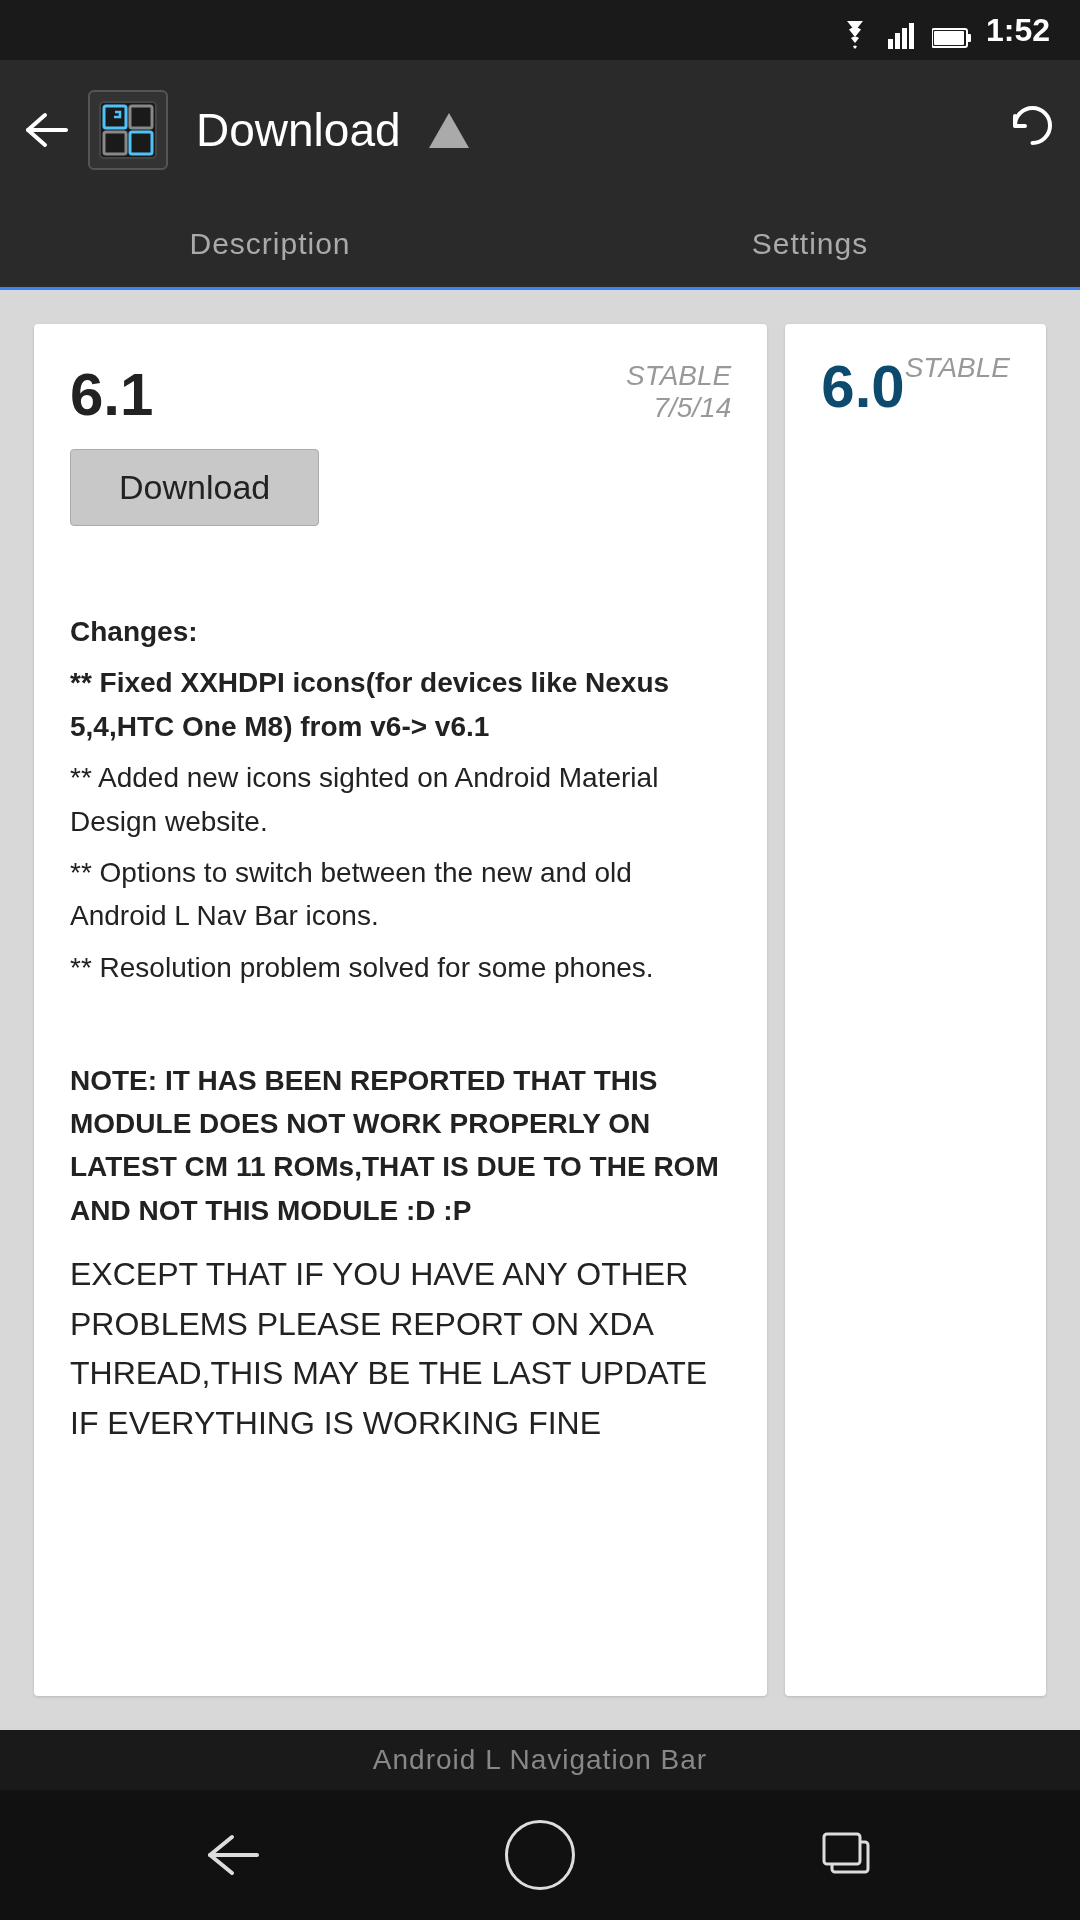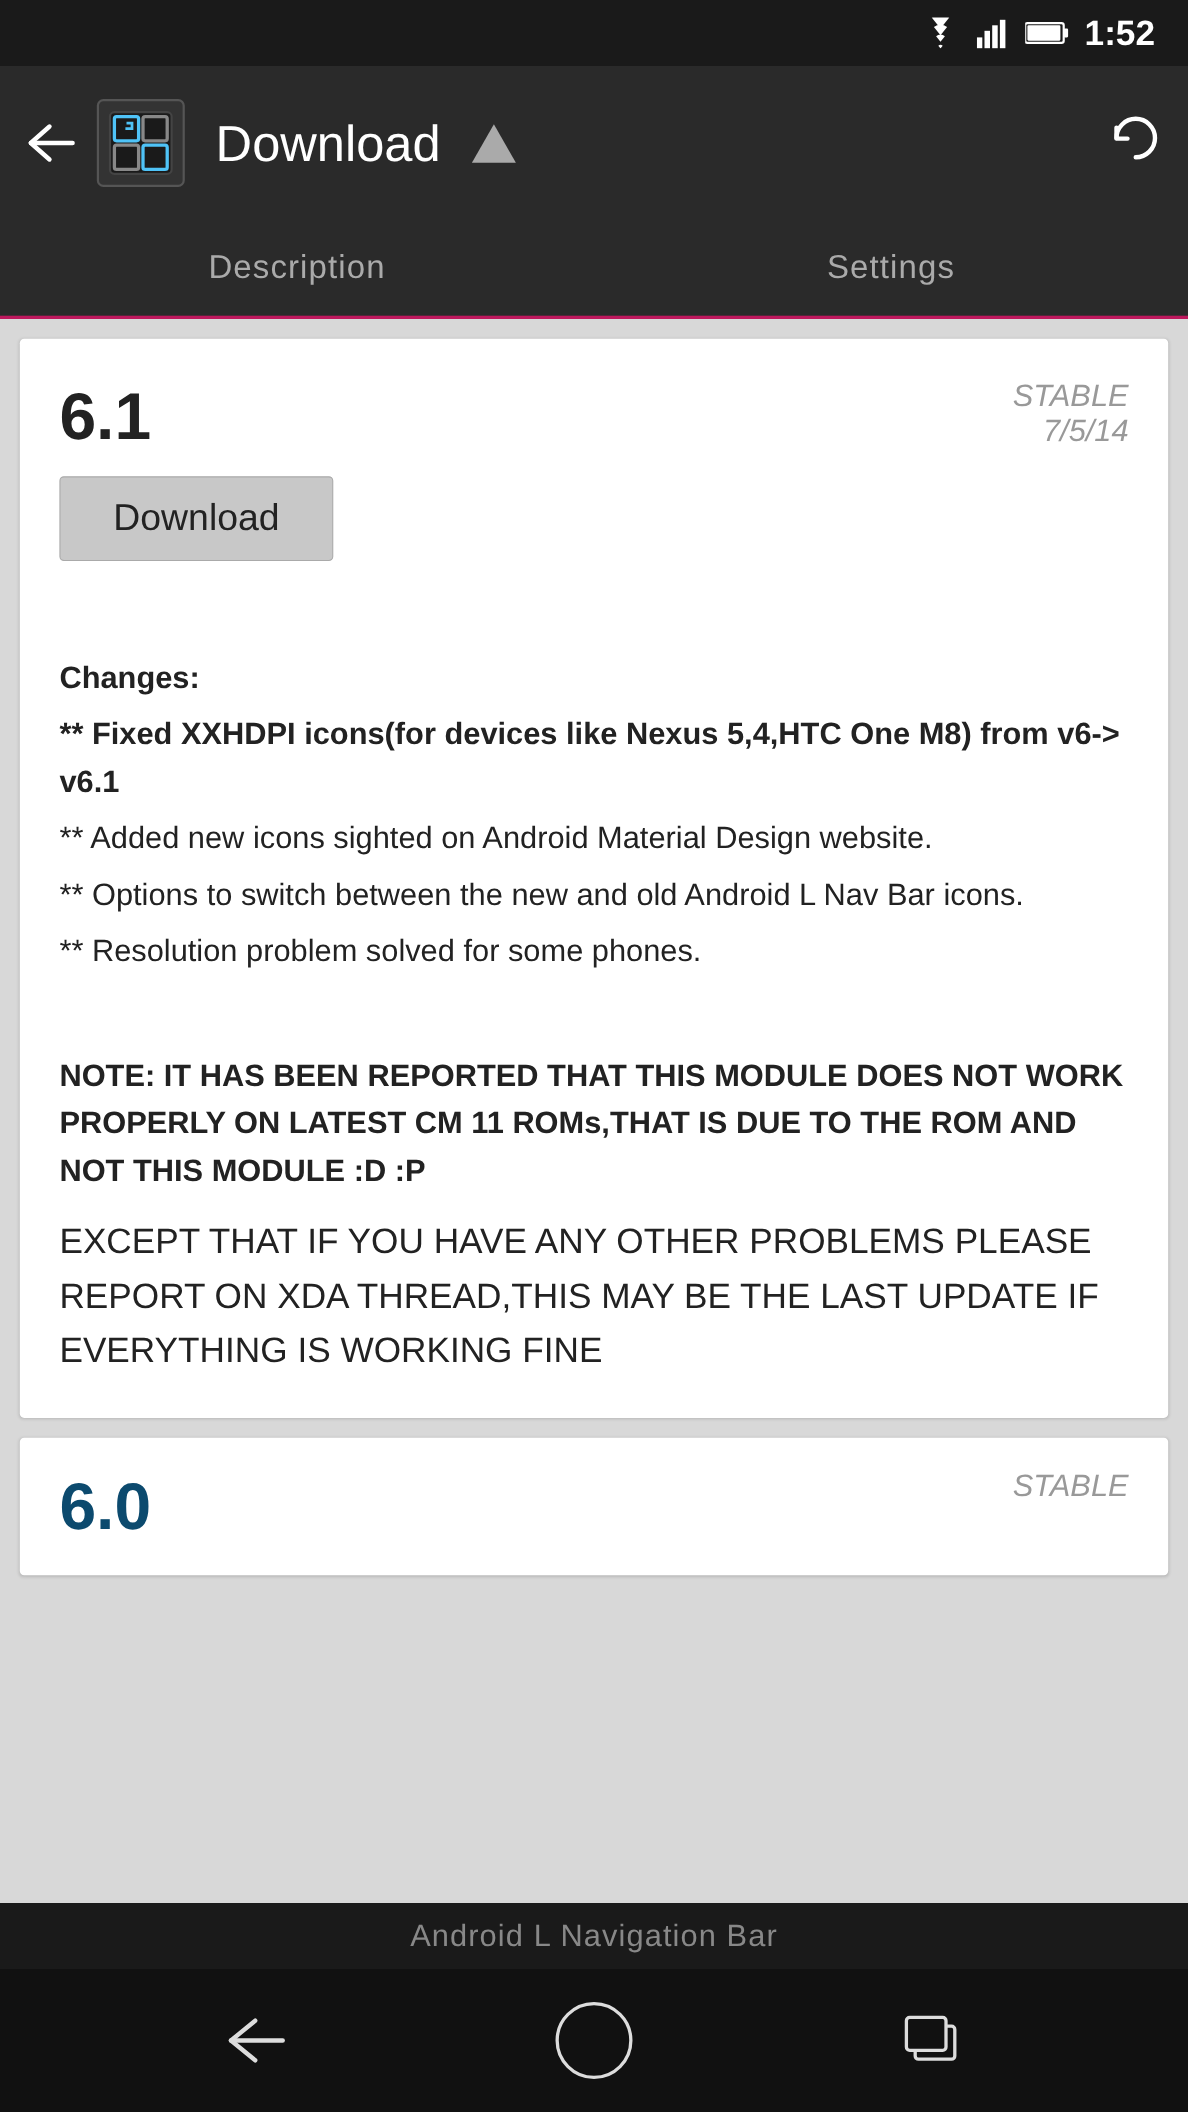--- a/index.html
+++ b/index.html
@@ -18,21 +18,21 @@
       background: #1a1a1a;
       height: 60px;
       display: flex;
       align-items: center;
       justify-content: flex-end;
       padding: 0 30px;
       gap: 18px;
     }
     .status-bar-icons {
       display: flex;
-      align-items: center;
+      align-items: flex-end;
       gap: 14px;
     }
     .status-time {
       color: white;
       font-size: 32px;
       font-weight: bold;
     }
 
     
     .app-bar {
@@ -84,21 +84,21 @@
       border-right: 20px solid transparent;
       border-bottom: 35px solid #aaa;
       margin-left: 10px;
     }
 
     
     .tab-bar {
       background: #2a2a2a;
       display: flex;
       height: 90px;
-      border-bottom: 3px solid #be185d;
+      border-bottom: 3px solid #3b82f6;
     }
     .tab-item {
       flex: 1;
       display: flex;
       align-items: center;
       justify-content: center;
       color: #aaa;
       font-size: 30px;
       cursor: pointer;
       position: relative;
@@ -114,23 +114,23 @@
       left: 10%;
       width: 80%;
       height: 4px;
       background: white;
     }
 
     
     .content-area {
       flex: 1;
       background: #d8d8d8;
-      padding: 18px;
-      display: flex;
-      flex-direction: column;
+      padding: 34px;
+      display: flex;
+      flex-direction: row;
       gap: 18px;
     }
 
     
     .version-card {
       background: white;
       border-radius: 4px;
       padding: 36px 36px 36px 36px;
       box-shadow: 0 1px 3px rgba(0,0,0,0.15);
     }

